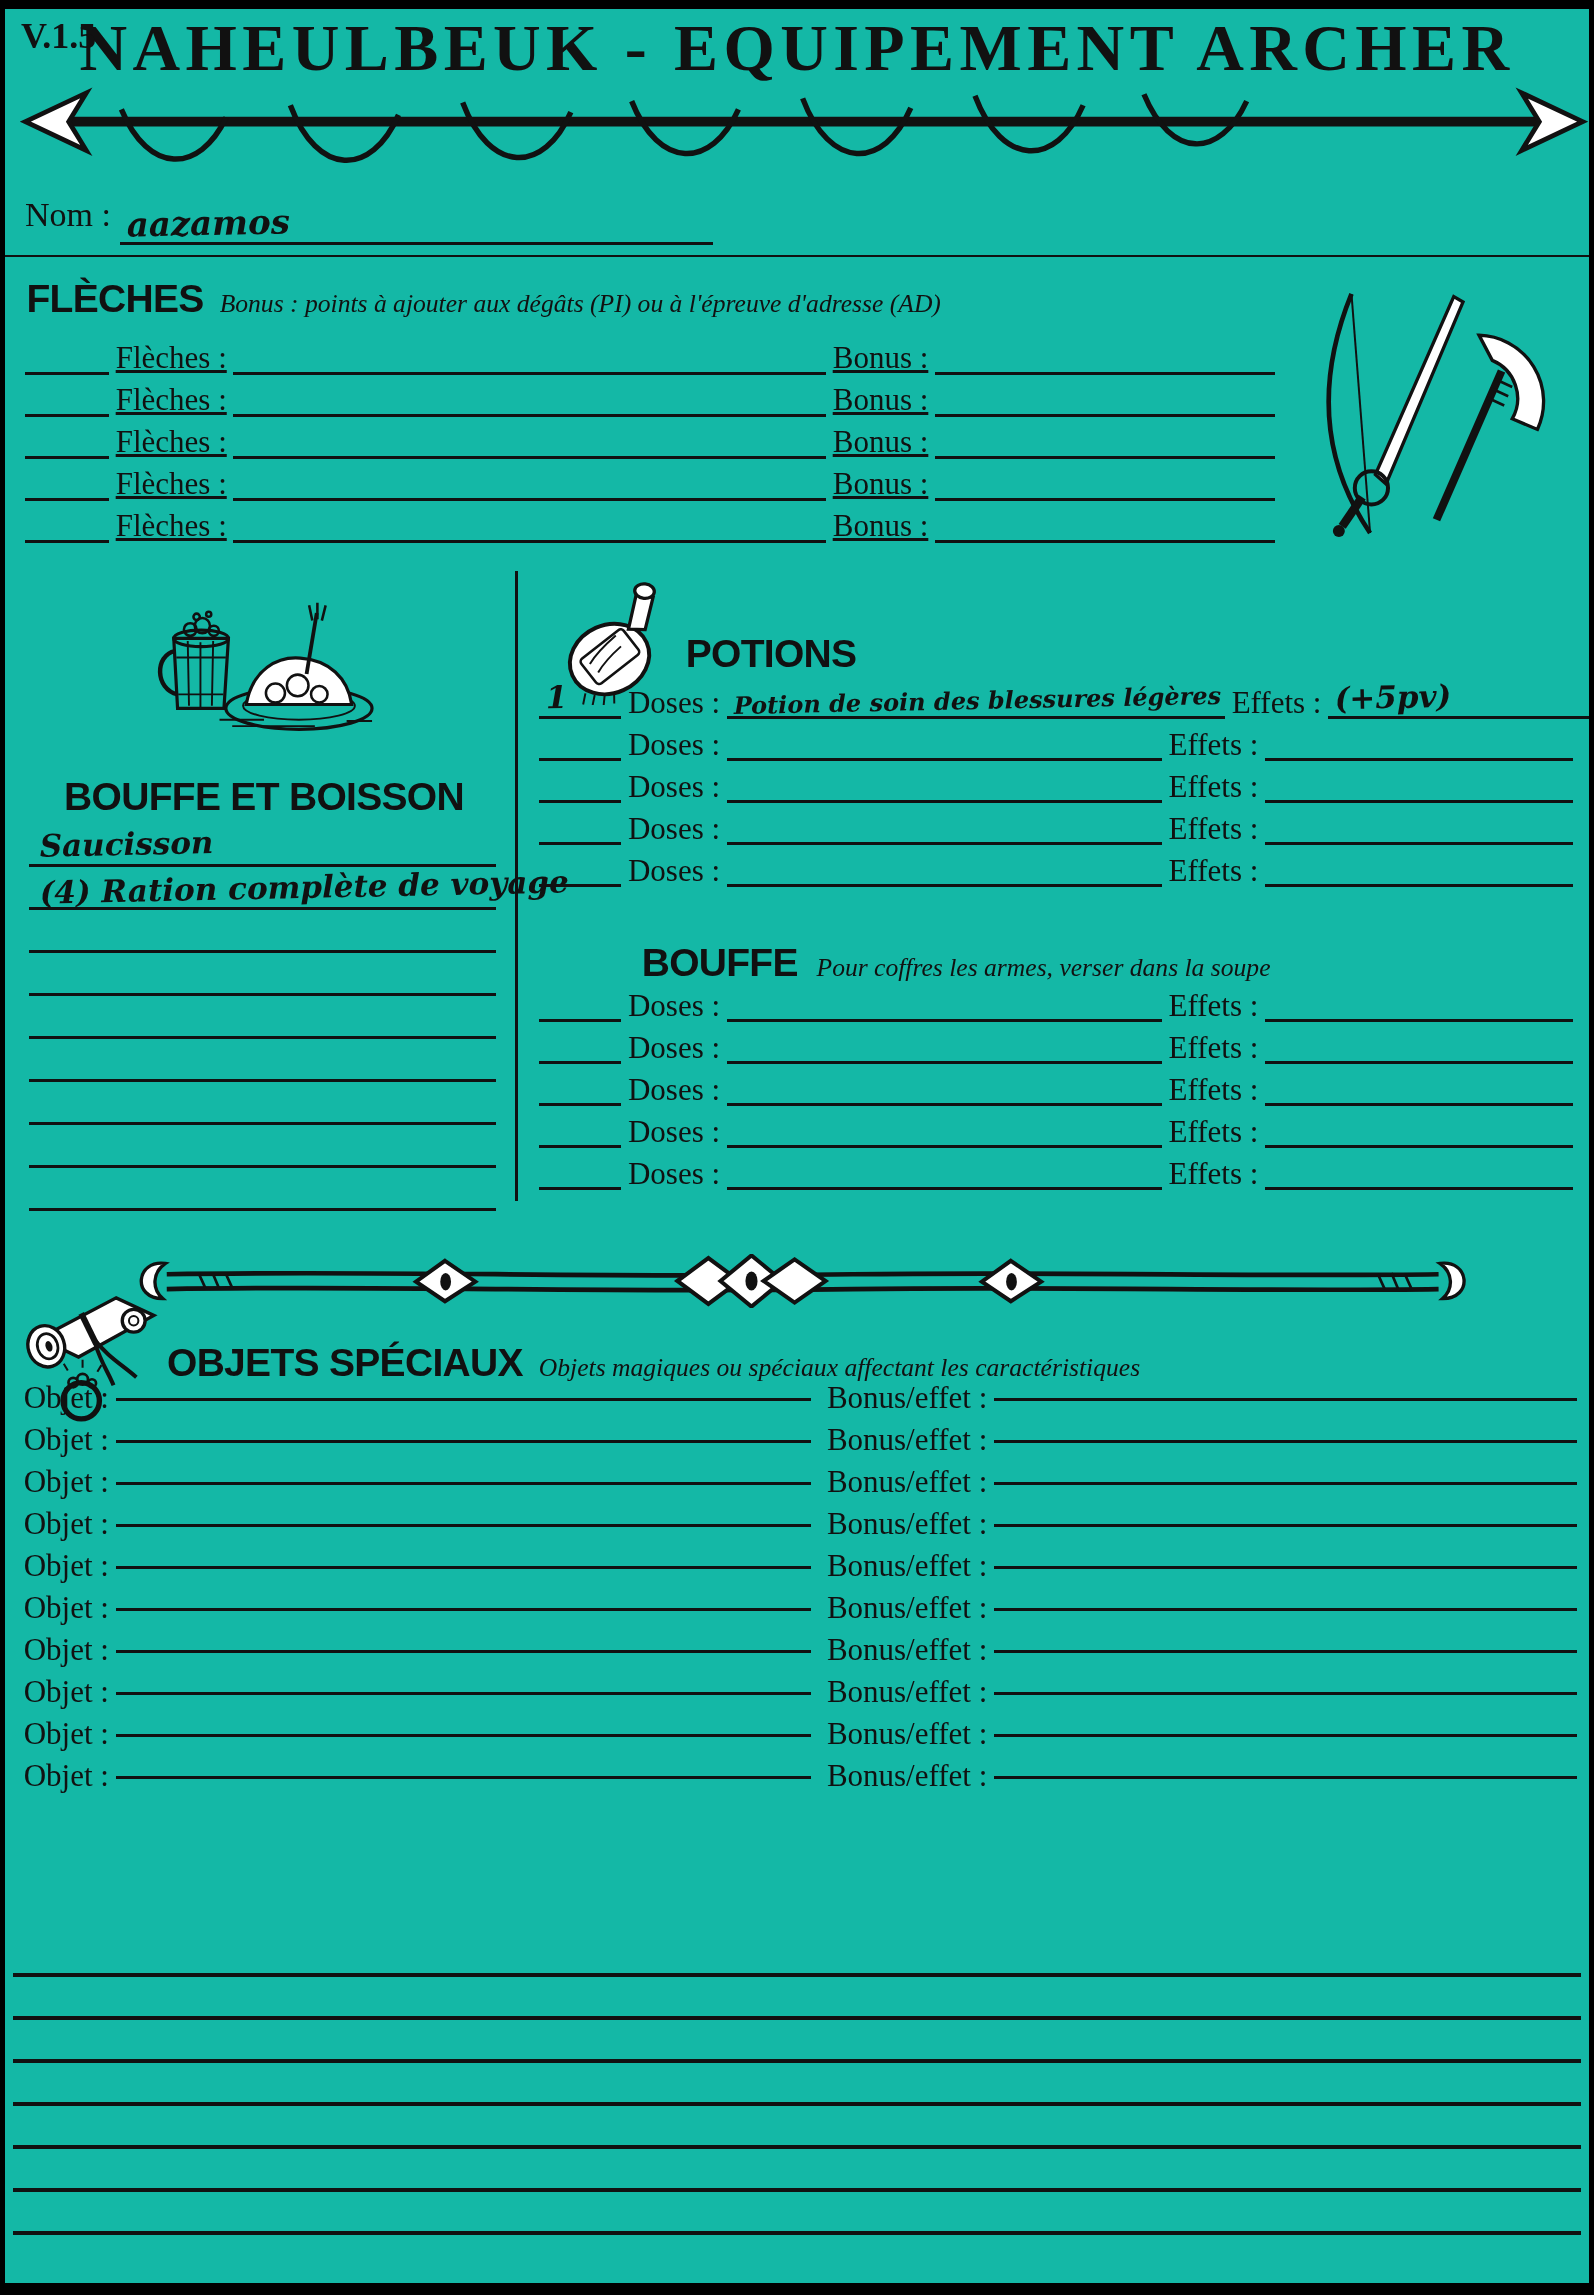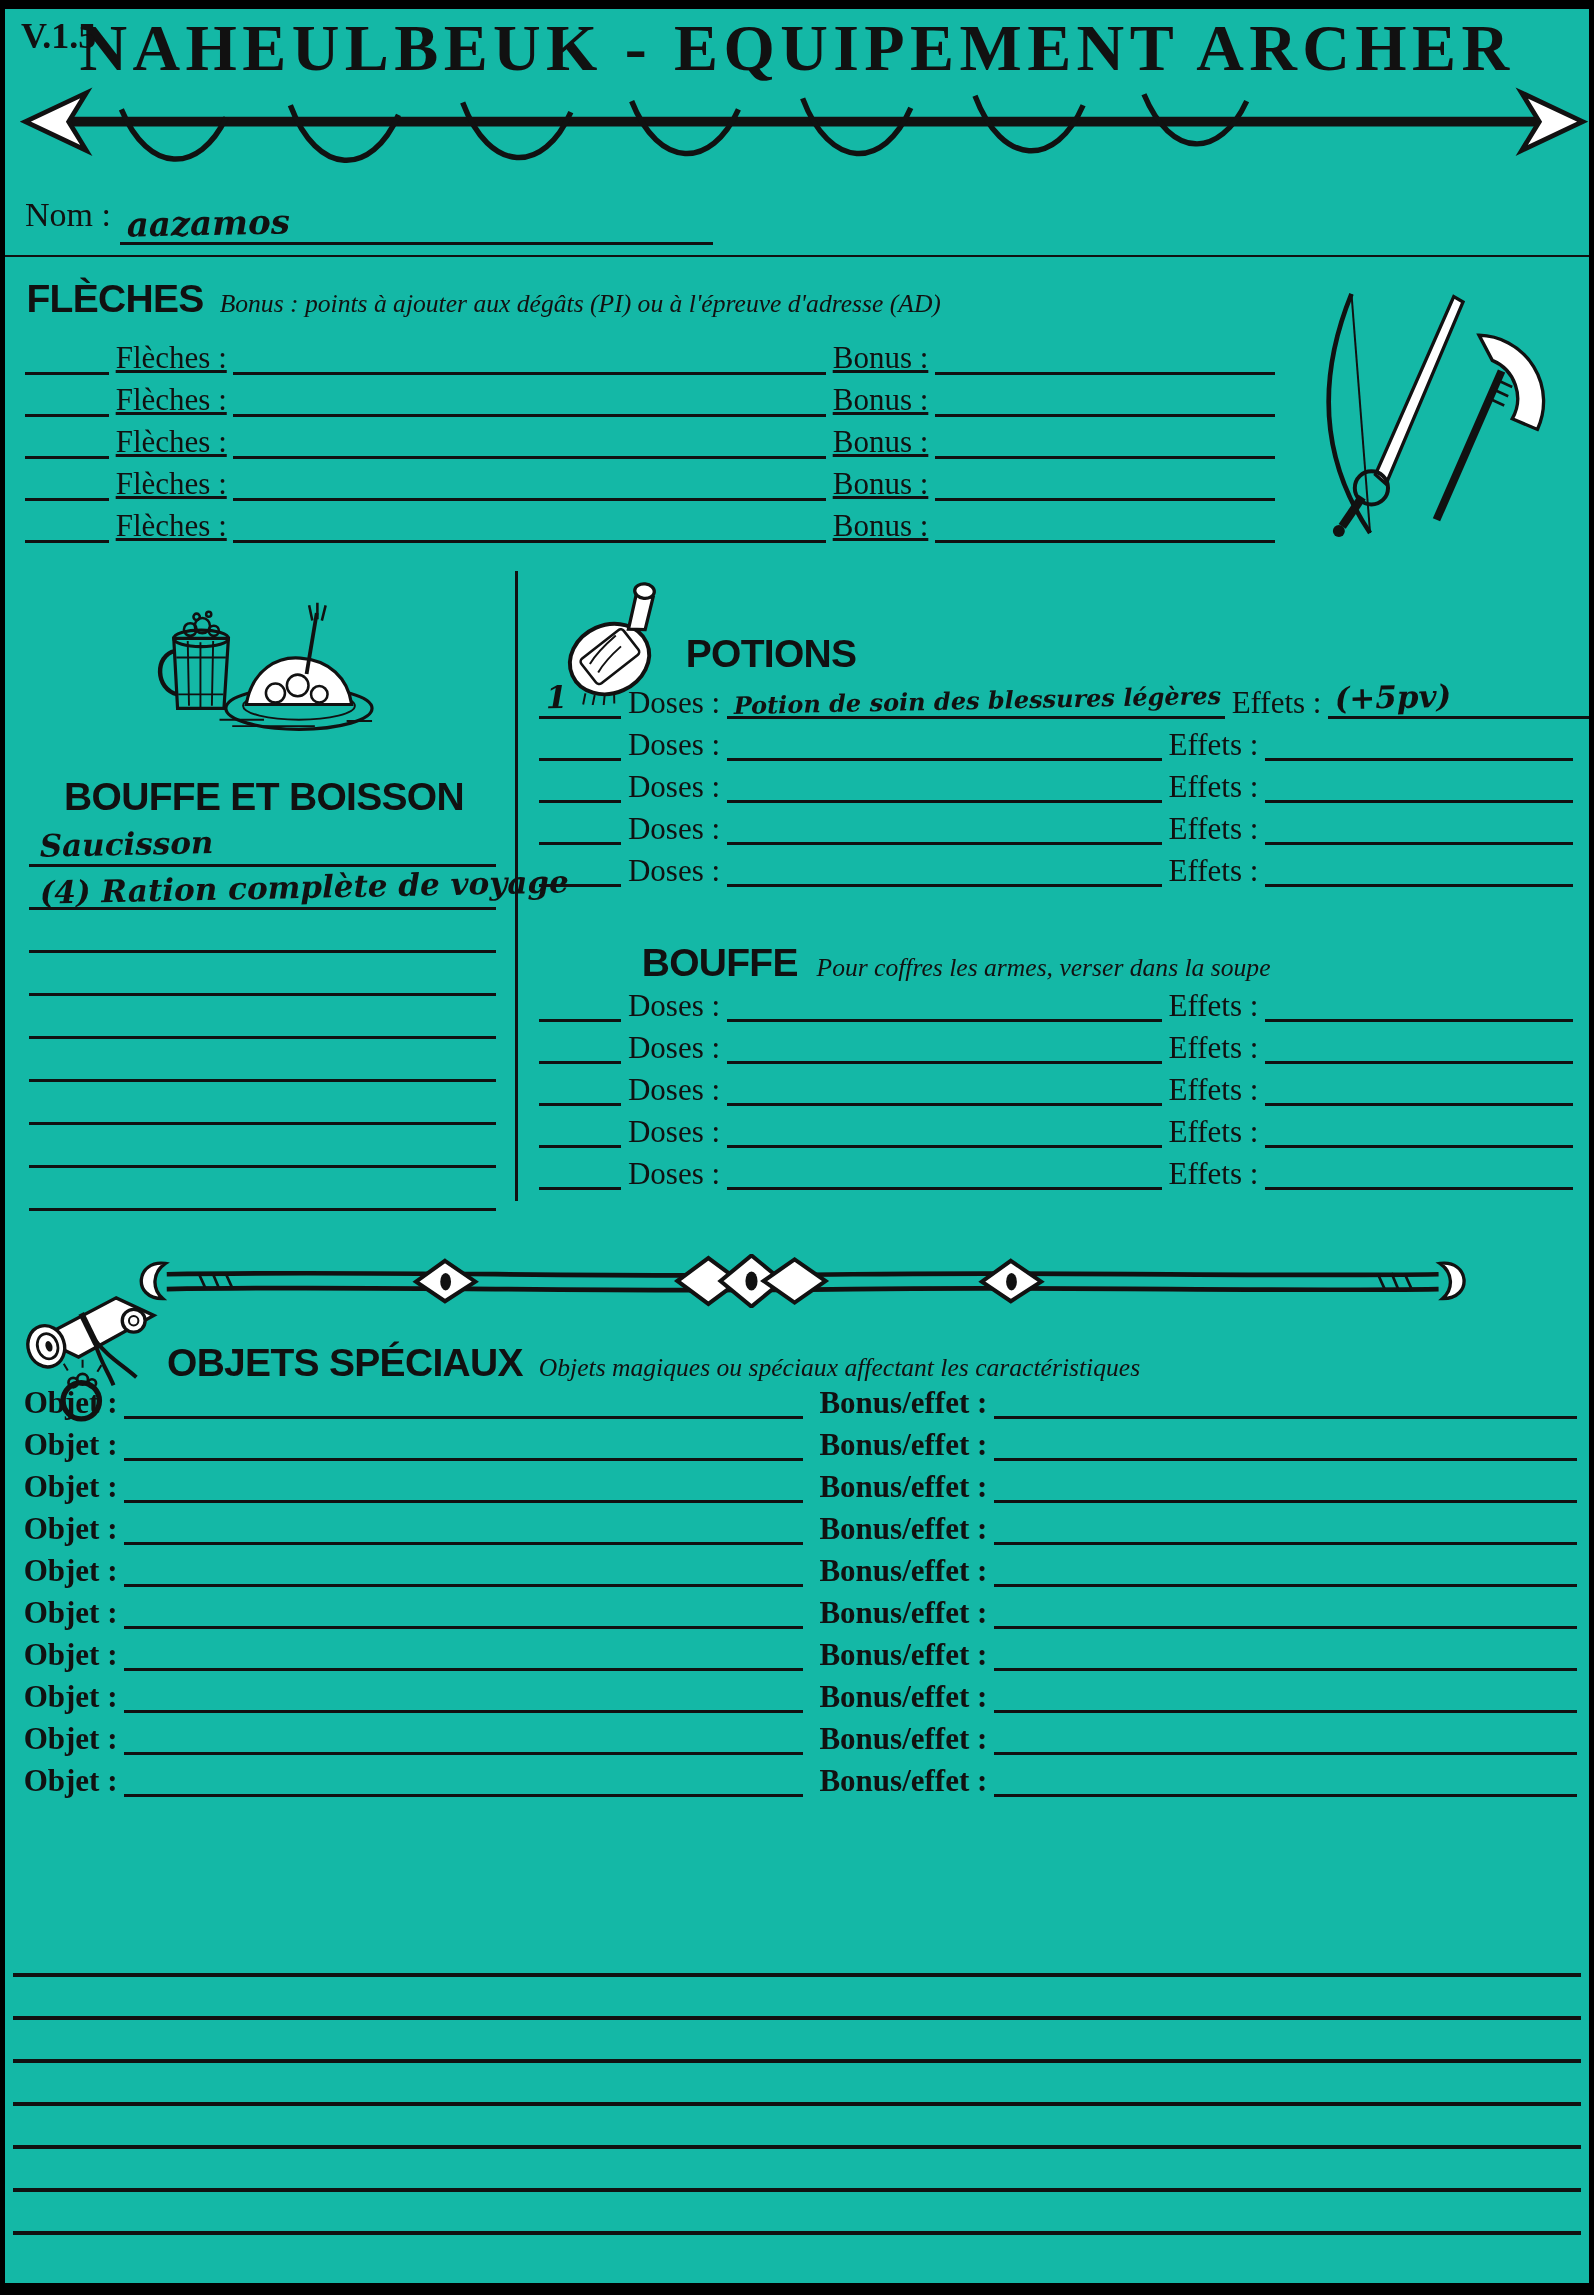--- a/index.html
+++ b/index.html
@@ -78,21 +78,21 @@
   .prow .eff  { width:308px; flex:0 0 auto; }
 
   
   .staff { position:absolute; top:1254px; left:120px; }
 
   
   .objets { position:absolute; top:1268px; left:8px; right:8px; height:539px; }
   .scroll { position:absolute; top:8px; left:1.3px; }
   .objets-head { position:absolute; top:75px; left:154px; display:flex; align-items:baseline; white-space:nowrap; }
   .orows { position:absolute; top:109px; left:4px; right:4px; }
-  .orow { display:flex; align-items:flex-end; height:42px;font-weight:bold; }
+  .orow { display:flex; align-items:center; height:42px; }
   .orow .name  { flex:1 1 auto; }
   .orow .blabel{ padding-left:16px; }
   .orow .bonus { width:583px; flex:0 0 auto; }
 
   
   .butin { position:absolute; top:1934px; left:8px; right:8px; }
   .butin-head { display:flex; align-items:baseline; padding-left:12px; height:40px; }
   .blines { margin-top:0; }
   .bline { height:43px; border-bottom:4px solid #111; }
 

